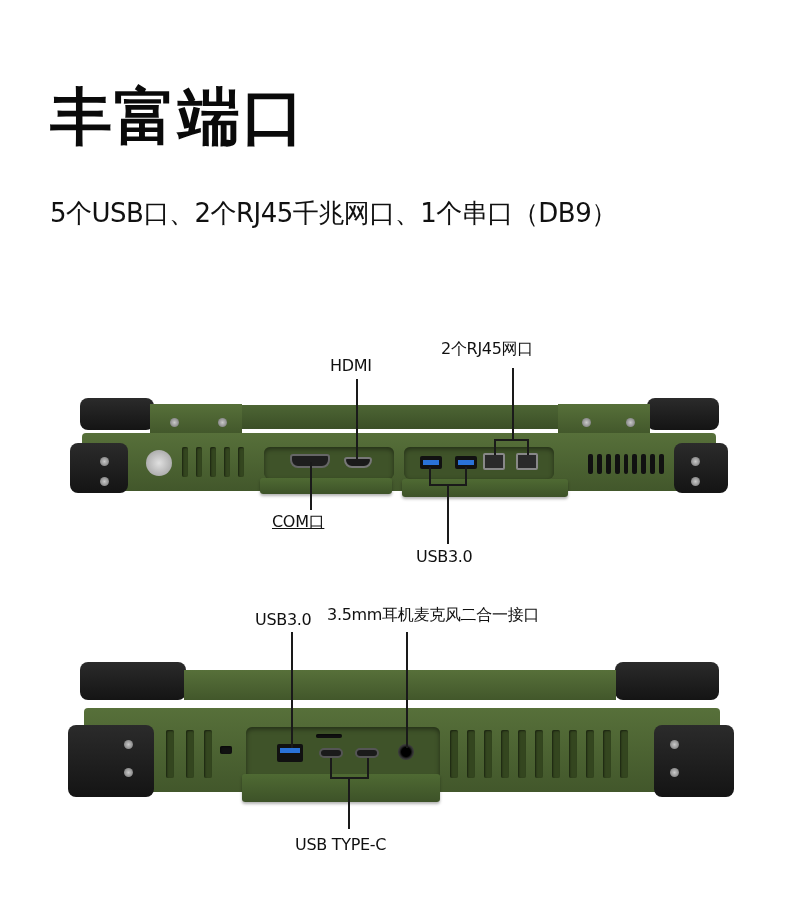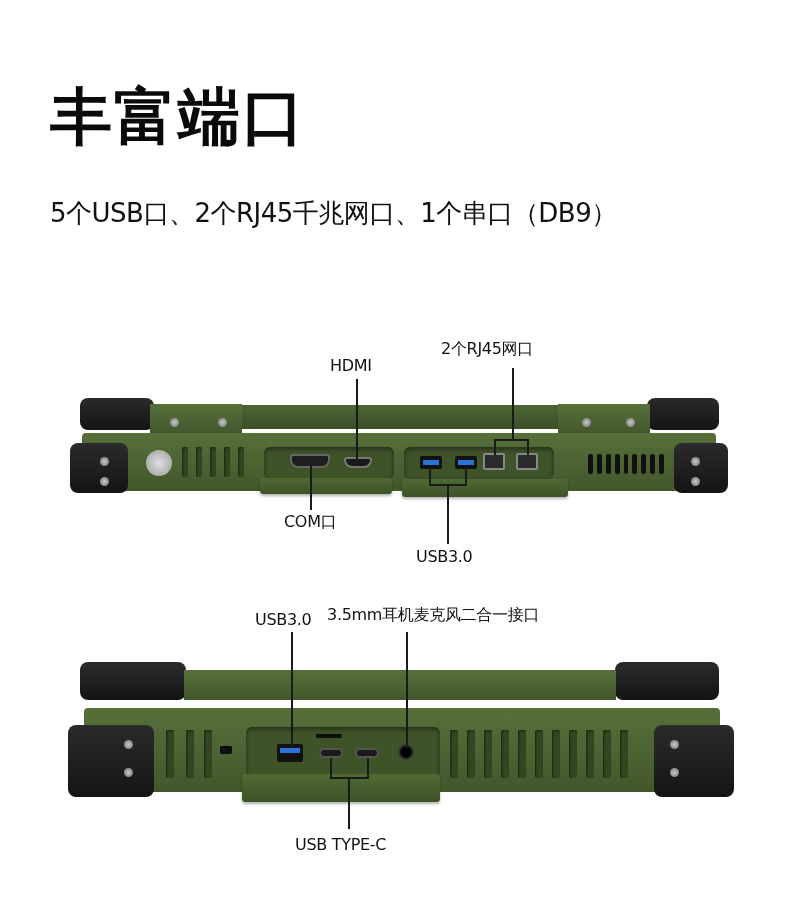--- a/index.html
+++ b/index.html
@@ -90,21 +90,21 @@
 
   <div class="label" style="left:330px;top:358px;">HDMI</div>
   <div class="line" style="left:356px;top:379px;width:2px;height:80px;"></div>
 
   <div class="label" style="left:441px;top:341px;">2个RJ45网口</div>
   <div class="line" style="left:512px;top:368px;width:2px;height:72px;"></div>
   <div class="line" style="left:494px;top:439px;width:34px;height:2px;"></div>
   <div class="line" style="left:494px;top:439px;width:2px;height:16px;"></div>
   <div class="line" style="left:527px;top:439px;width:2px;height:16px;"></div>
 
-  <div class="label" style="left:284px;top:514px;">COM口</div>
+  <div class="label" style="left:272px;top:514px;text-decoration:underline;">COM口</div>
   <div class="line" style="left:310px;top:462px;width:2px;height:48px;"></div>
 
   <div class="label" style="left:416px;top:549px;">USB3.0</div>
   <div class="line" style="left:429px;top:467px;width:2px;height:18px;"></div>
   <div class="line" style="left:465px;top:467px;width:2px;height:18px;"></div>
   <div class="line" style="left:429px;top:484px;width:38px;height:2px;"></div>
   <div class="line" style="left:447px;top:484px;width:2px;height:60px;"></div>
 </div>
 
 <div>

